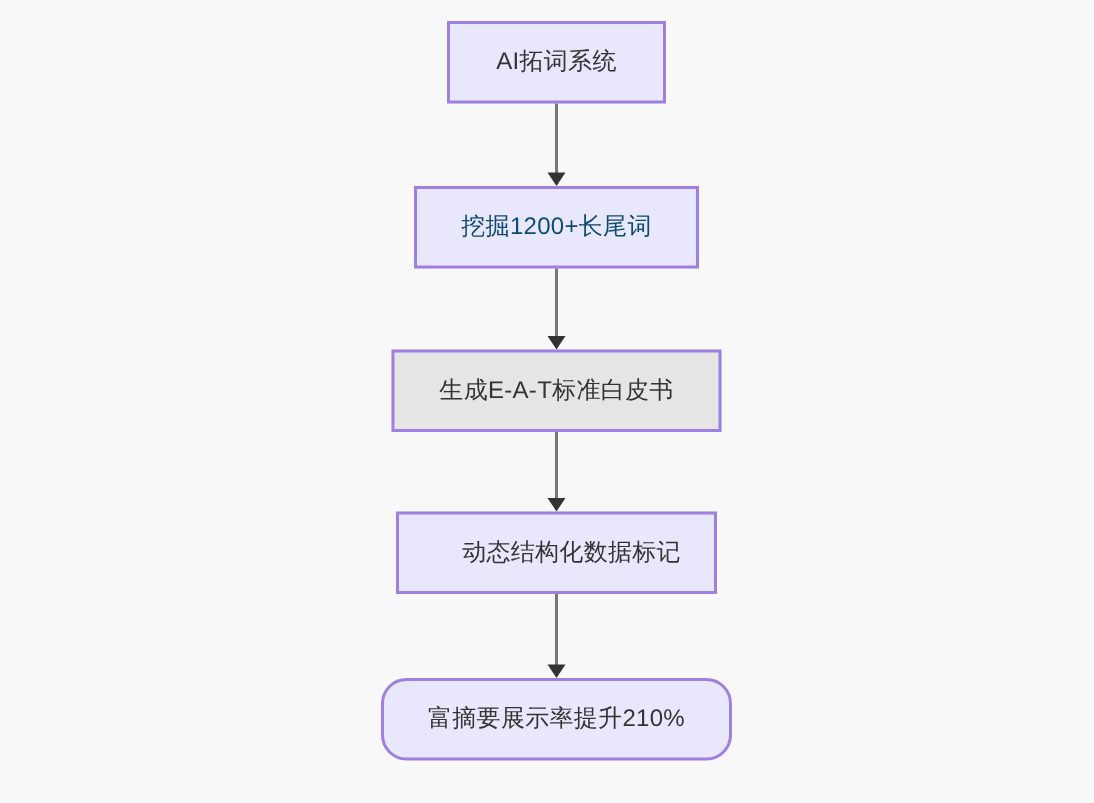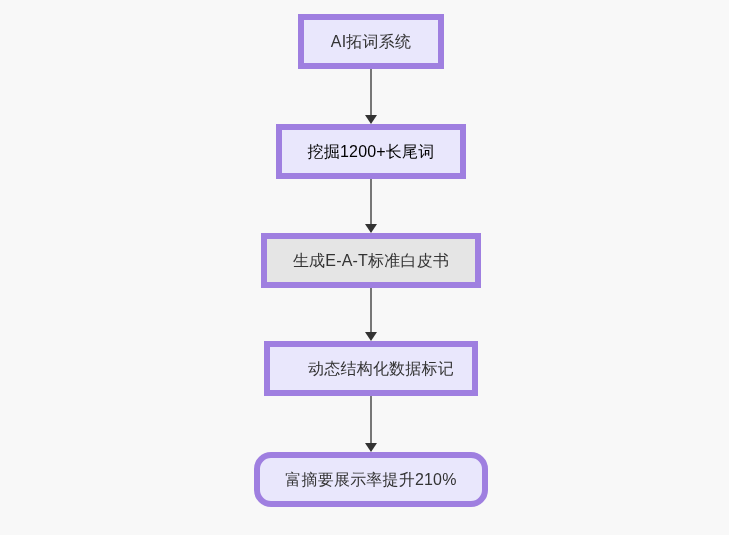--- a/index.html
+++ b/index.html
@@ -16,21 +16,21 @@
   #flowchart-canvas {
     position: relative;
     width: 729px;
     height: 535px;
     background: #f8f8f8;
   }
   .node {
     position: absolute;
     box-sizing: border-box;
     background: #e9e7fc;
-    border: 6px solid #0f172a;
+    border: 2px solid #0f172a;
     display: flex;
     align-items: center;
     justify-content: center;
     color: #333333;
     font-size: 16px;
     line-height: 1.2;
     letter-spacing: 0.2px;
     white-space: nowrap;
   }
   .node-label {
@@ -60,21 +60,21 @@
 </style>
 </head>
 <body>
 
 <div id="flowchart-canvas" style="background: rgb(248, 248, 248);">
 
   <div class="node" id="node-1" style="left: 298px; top: 14px; width: 146px; height: 55px; background: rgb(233, 231, 252); border-color: rgb(159, 127, 224); color: rgb(51, 51, 51);">
     <span class="node-label">AI拓词系统</span>
   </div>
 
-  <div class="node" id="node-2" style="left: 276px; top: 124px; width: 190px; height: 55px; background: rgb(233, 231, 252); border-color: rgb(159, 127, 224); color: #000000;">
+  <div class="node" id="node-2" style="left: 276px; top: 124px; width: 190px; height: 55px; background: rgb(233, 231, 252); border-color: rgb(159, 127, 224); color: #0c4a6e;">
     <span class="node-label">挖掘1200+长尾词</span>
   </div>
 
   <div class="node" id="node-3" style="left: 261px; top: 233px; width: 220px; height: 55px; background: #e5e5e5; border-color: rgb(159, 127, 224); color: rgb(51, 51, 51); text-align: center;">
     <span class="node-label">生成E-A-T标准白皮书</span>
   </div>
 
   <div class="node" id="node-4" style="left: 264px; top: 341px; width: 214px; height: 55px; background: rgb(233, 231, 252); border-color: rgb(159, 127, 224); color: rgb(51, 51, 51); padding-left: 20px;">
     <span class="node-label">动态结构化数据标记</span>
   </div>

